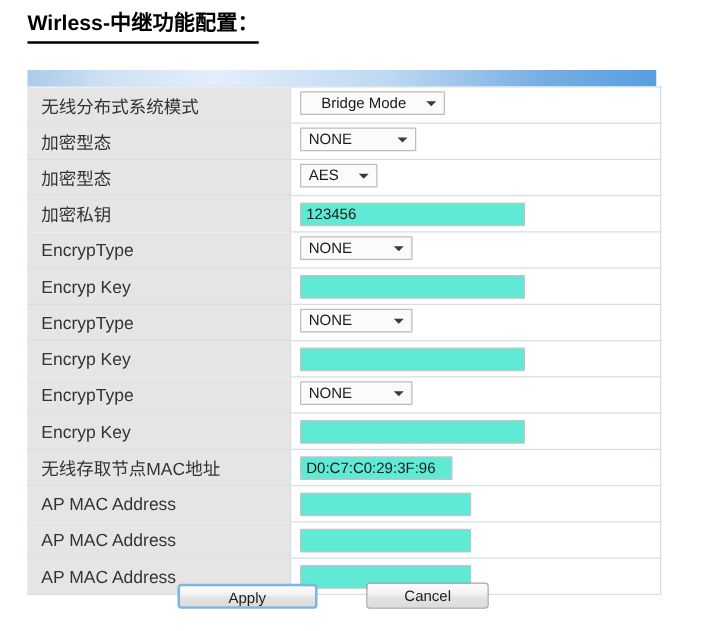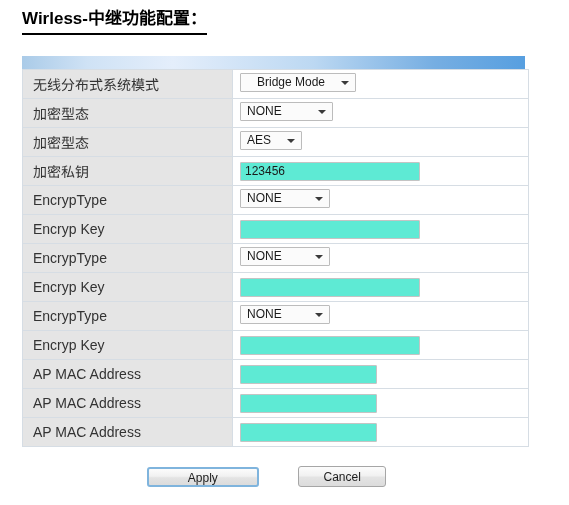--- a/index.html
+++ b/index.html
@@ -139,21 +139,21 @@
   .button-row {
     position: absolute;
     left: 22px;
     top: 466px;
     width: 489px;
     text-align: center;
   }
   .btn {
     display: inline-block;
     box-sizing: border-box;
-    width: 88px;
+    width: 98px;
     height: 21px;
     line-height: 18px;
     text-align: center;
     font-family: "Liberation Sans", "DejaVu Sans", sans-serif;
     font-size: 12px;
     color: #1d1d1d;
     background: linear-gradient(to bottom, #fcfcfc 0%, #f1f1f1 45%, #e3e3e3 55%, #dcdcdc 100%);
     border: 1px solid #a6a6a6;
     border-radius: 3px;
     cursor: pointer;
@@ -214,20 +214,24 @@
       </tr>
       <tr>
         <td class="label-cell">EncrypType</td>
         <td class="field-cell"><div class="sel sel-none"><span>NONE</span><span class="caret"></span></div></td>
       </tr>
       <tr>
         <td class="label-cell">Encryp Key</td>
         <td class="field-cell"><input type="text" class="txt txt-long" value="" style=""></td>
       </tr>
       <tr>
+        <td class="label-cell">无线存取节点MAC地址</td>
+        <td class="field-cell"><input type="text" class="txt txt-mac" value="D0:C7:C0:29:3F:96" style=""></td>
+      </tr>
+      <tr>
         <td class="label-cell">AP MAC Address</td>
         <td class="field-cell"><input type="text" class="txt txt-apmac" value="" style=""></td>
       </tr>
       <tr>
         <td class="label-cell">AP MAC Address</td>
         <td class="field-cell"><input type="text" class="txt txt-apmac" value="" style=""></td>
       </tr>
       <tr>
         <td class="label-cell">AP MAC Address</td>
         <td class="field-cell"><input type="text" class="txt txt-apmac" value="" style=""></td>

